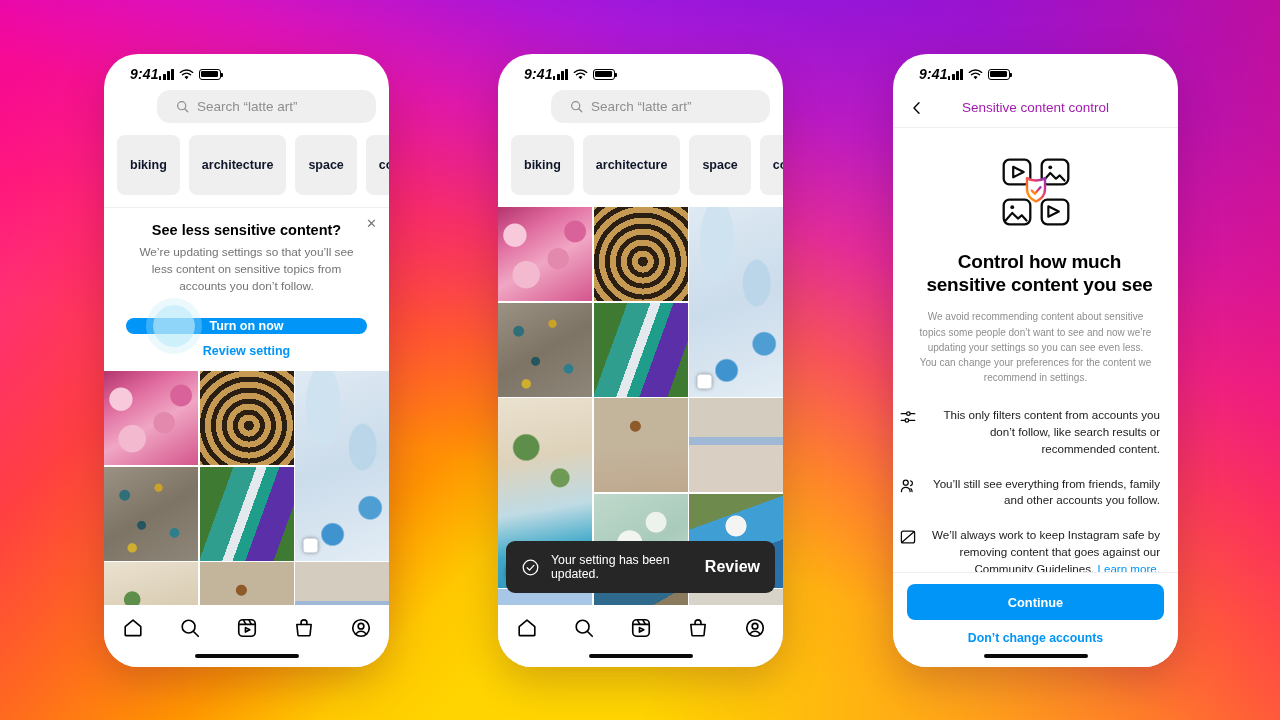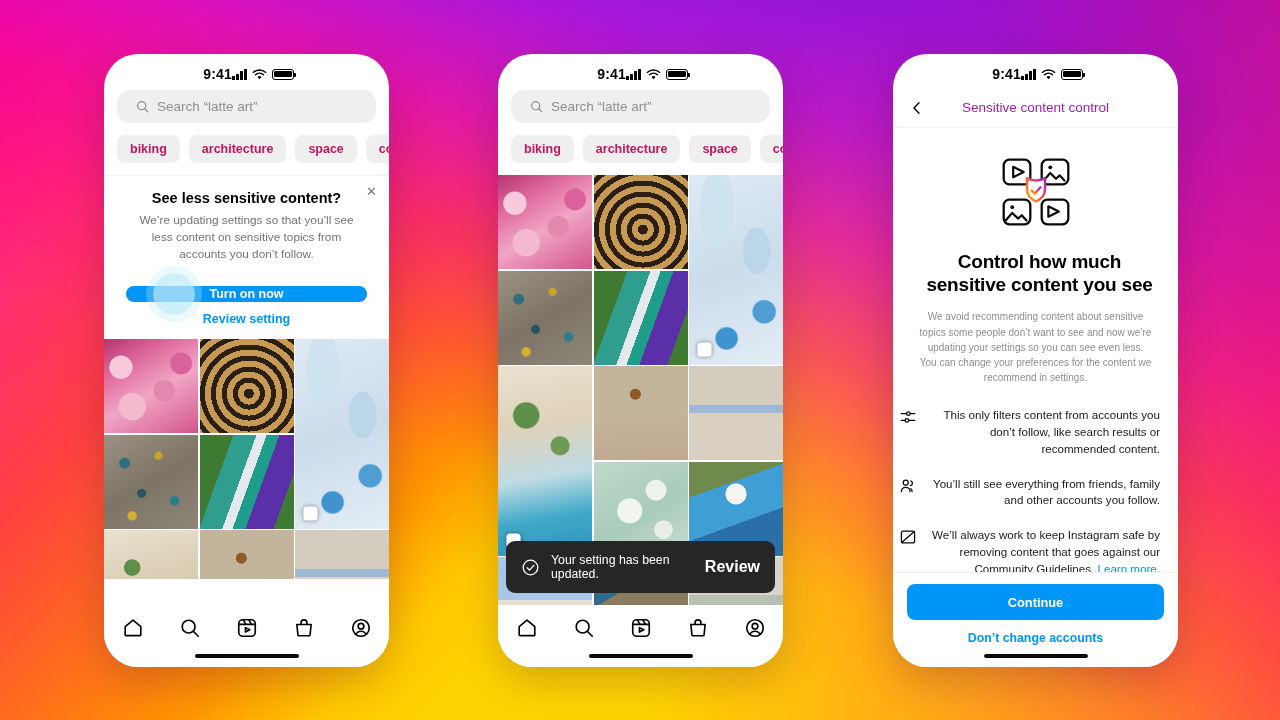--- a/index.html
+++ b/index.html
@@ -53,22 +53,23 @@
     overflow: hidden;
     box-shadow: 0 14px 40px rgba(60,0,60,0.22);
   }
   #phone-1 { left: 104px; top: 54px; }
   #phone-2 { left: 498px; top: 54px; }
   #phone-3 { left: 893px; top: 54px; }
 
   
   .statusbar {
     height: 34px;
-    display: flex; align-items: center; justify-content: center;
+    display: flex; align-items: center; justify-content: flex-start;
     padding: 6px 22px 0 26px;
+    font-style: italic;
   }
   .status-time { font-size: 14px; font-weight: bold; color: #000; letter-spacing: .2px; }
   .status-icons { display: flex; align-items: center; gap: 5px; }
   .bars { display: flex; align-items: flex-end; gap: 1.5px; height: 11px; }
   .bars i { width: 2.6px; background: #000; border-radius: .6px; display: block; }
   .bars i:nth-child(1) { height: 4px; }
   .bars i:nth-child(2) { height: 6px; }
   .bars i:nth-child(3) { height: 8.5px; }
   .bars i:nth-child(4) { height: 11px; }
   .batt {
@@ -78,32 +79,32 @@
   .batt::after {
     content:""; position:absolute; right:-3.4px; top:3px;
     width:2px; height:4.5px; background:#000; border-radius:0 1px 1px 0;
   }
   .batt span { display:block; width:100%; height:100%; background:#000; border-radius:1.2px; }
 
   
   .searchwrap { padding: 2px 13px 0; }
   .searchbar {
     height: 33px; background: #efefef; border-radius: 13px;
-    display: flex; align-items: center; gap: 8px; padding: 0 19px;
+    display: flex; align-items: center; gap: 8px; padding: 0 19px; margin-left: 40px;
   }
   .searchbar .txt { font-size: 13.5px; color: #8e8e8e; }
 
   
   .chips {
     display: flex; gap: 9px; padding: 12px 0 12px 13px;
     overflow: hidden; white-space: nowrap;
   }
   .chip {
     background: #efefef; border-radius: 8px;
-    padding: 7px 13px; font-size: 12.5px; font-weight: bold; color: #be185d;
+    padding: 23px 13px; font-size: 12.5px; font-weight: bold; color: #0f172a;
     flex: 0 0 auto;
   }
 
   
   .banner {
     border-top: 1px solid #efefef;
     padding: 14px 22px 13px; text-align: center; position: relative;
     background: #fff;
   }
   .banner-close {

